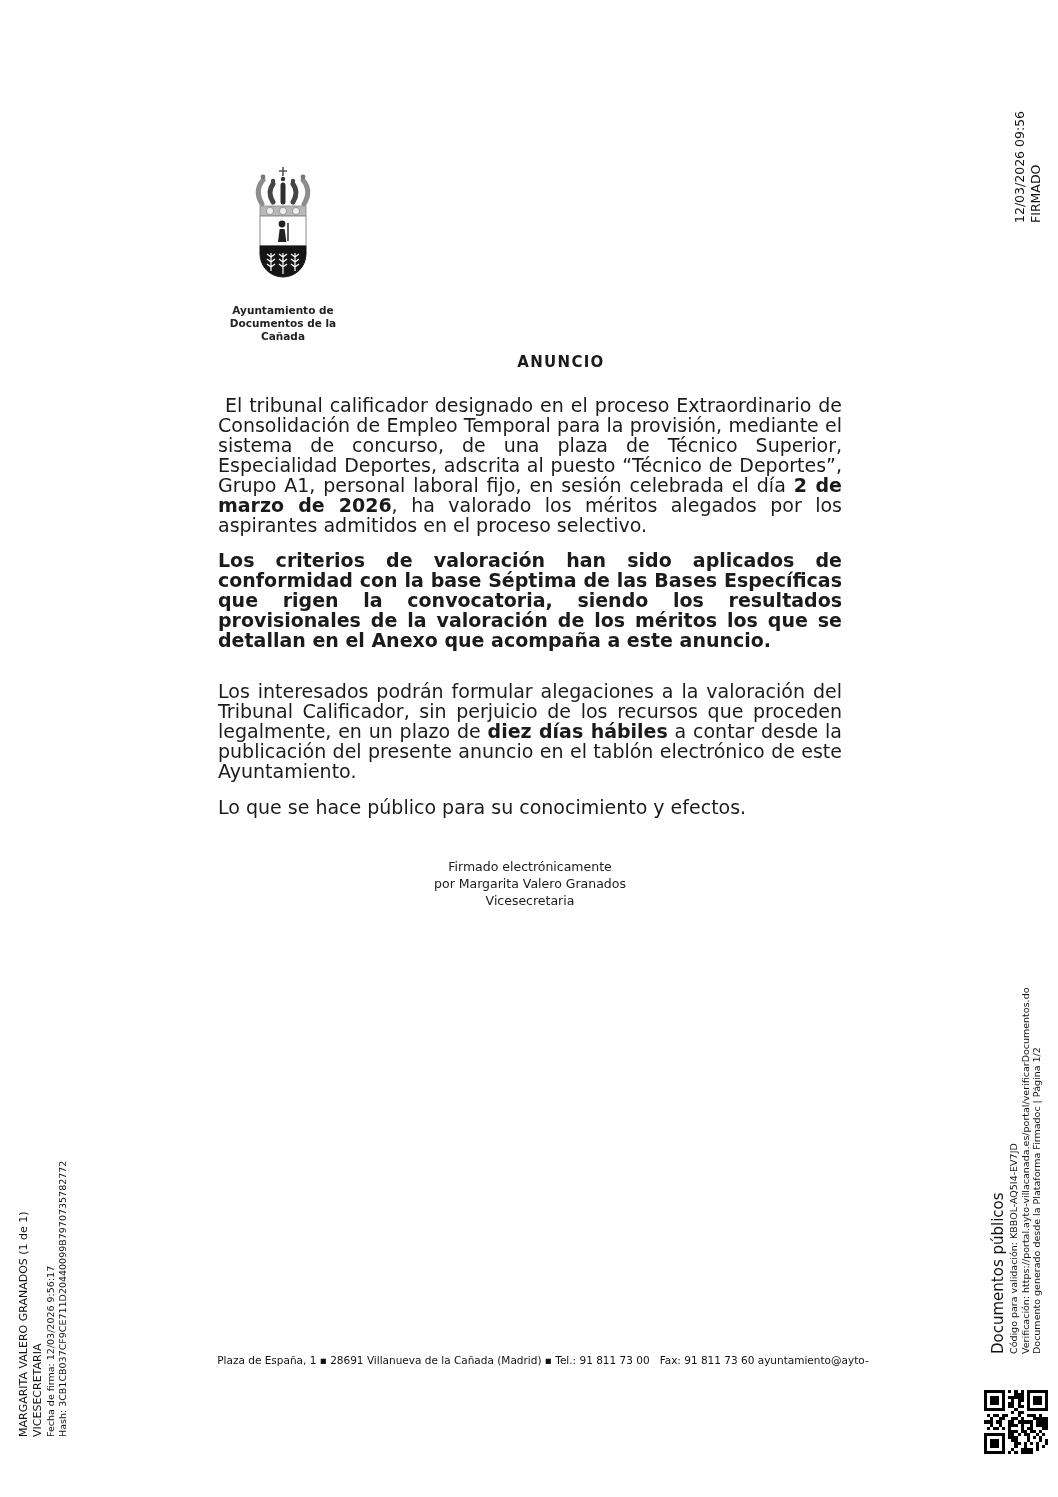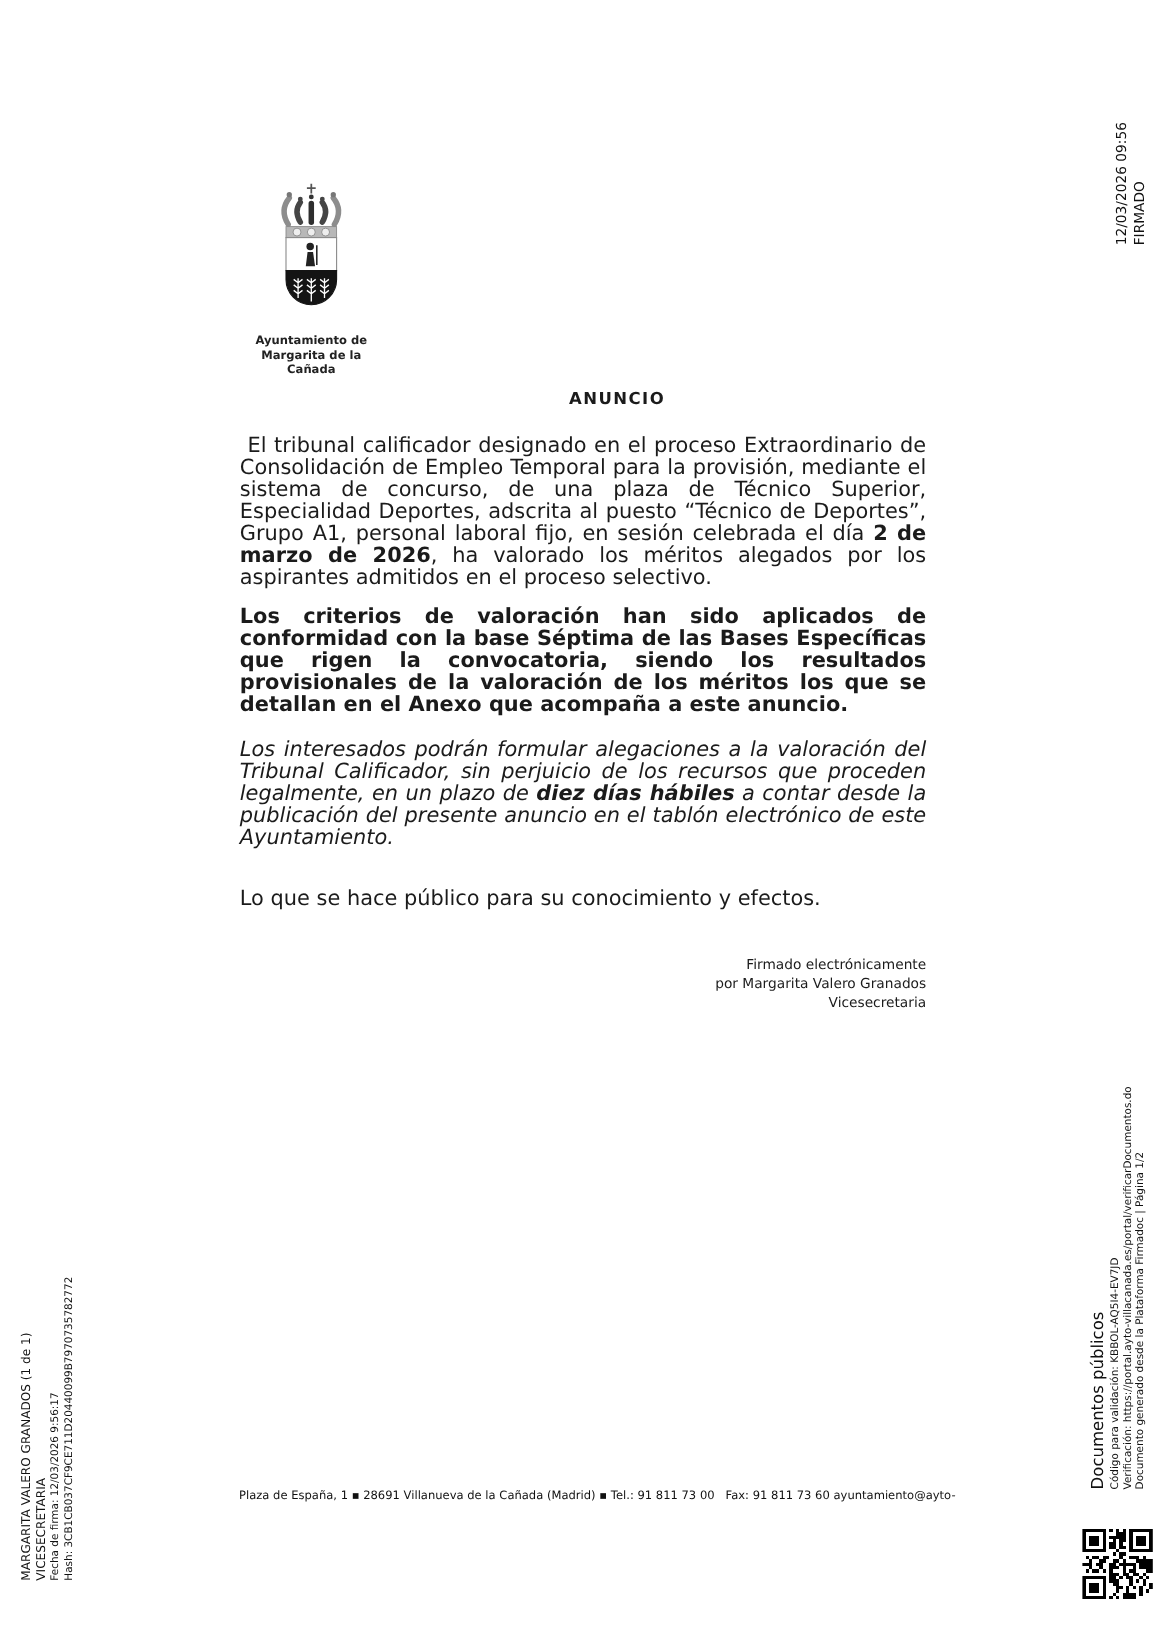--- a/index.html
+++ b/index.html
@@ -17,23 +17,23 @@
   .title-row{text-align:center;margin:0;}
   .title-row span{
     position:relative;left:31px;
     font-size:15px;font-weight:bold;letter-spacing:1.3px;
     text-underline-offset:3px;
   }
   .para{font-size:19px;line-height:20px;text-align:justify;margin:0;}
   .para b{font-weight:bold;}
   .p1{margin-top:24px;}
   .p2{margin-top:15px;font-weight:bold;}
-  .p3{margin-top:21px;font-style:italic;}
-  .p4{margin-top:36px;text-align:left;}
-  .sig{margin-top:41px;text-align:right;font-size:12.5px;line-height:17px;}
+  .p3{margin-top:31px;}
+  .p4{margin-top:16px;text-align:left;}
+  .sig{margin-top:41px;text-align:center;font-size:12.5px;line-height:17px;}
   
   .footer{position:absolute;left:0;top:1351px;width:1058px;text-align:center;
           font-size:10.5px;line-height:18.5px;color:#111;}
   .footer div{white-space:pre;padding-left:28px;}
   
   .vtext{position:absolute;transform-origin:0 0;transform:rotate(-90deg);white-space:nowrap;color:#111;}
   .stamp-left{left:17px;top:1437px;}
   .stamp-left .big{font-size:11px;line-height:14px;}
   .stamp-left .small{font-size:9.5px;line-height:11.5px;}
   .stamp-top-right{left:1012px;top:223px;font-size:12.5px;line-height:16px;}
@@ -77,21 +77,21 @@
       <path d="M12 80h46v8a23 23 0 0 1-46 0z" fill="#141414" stroke="#141414"></path>
       <g stroke="#ffffff" stroke-width="1.2" fill="none">
         <path d="M23 105V87M23 91l-4-3M23 91l4-3M23 96l-4-3M23 96l4-3M23 101l-4-3M23 101l4-3"></path>
         <path d="M35 108V87M35 91l-4-3M35 91l4-3M35 96l-4-3M35 96l4-3M35 101l-4-3M35 101l4-3"></path>
         <path d="M47 105V87M47 91l-4-3M47 91l4-3M47 96l-4-3M47 96l4-3M47 101l-4-3M47 101l4-3"></path>
       </g>
     </svg>
   </span>
   <div class="logo-caption">
     <div>Ayuntamiento de</div>
-    <div>Margarita de la Cañada</div>
+    <div>Documentos de la Cañada</div>
   </div>
 </div>
 
 <div class="doc">
   <p class="title-row">
     <span>ANUNCIO</span>
   </p>
 
   <p class="para p1"><span>&nbsp;El tribunal calificador designado en el proceso Extraordinario de Consolidación de Empleo Temporal para la provisión, mediante el sistema de concurso, de una plaza de Técnico Superior, Especialidad Deportes, adscrita al puesto “Técnico de Deportes”, Grupo A1, personal laboral fijo, en sesión celebrada el día </span><b>2 de marzo de 2026</b><span>, ha valorado los méritos alegados por los aspirantes admitidos  en el proceso selectivo.</span></p>
 

